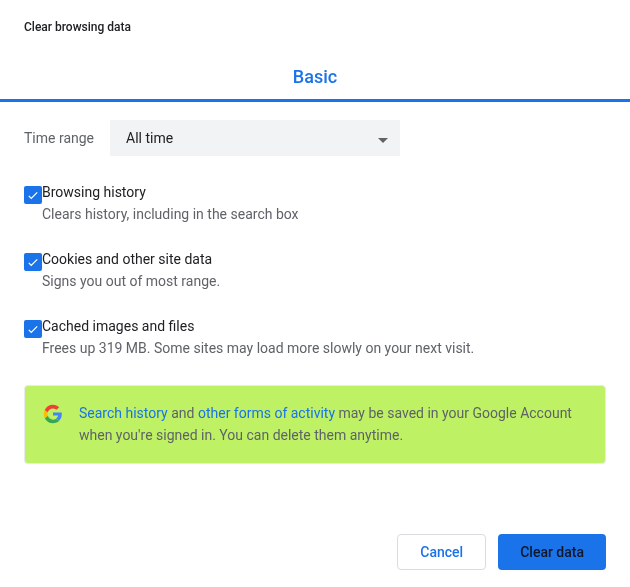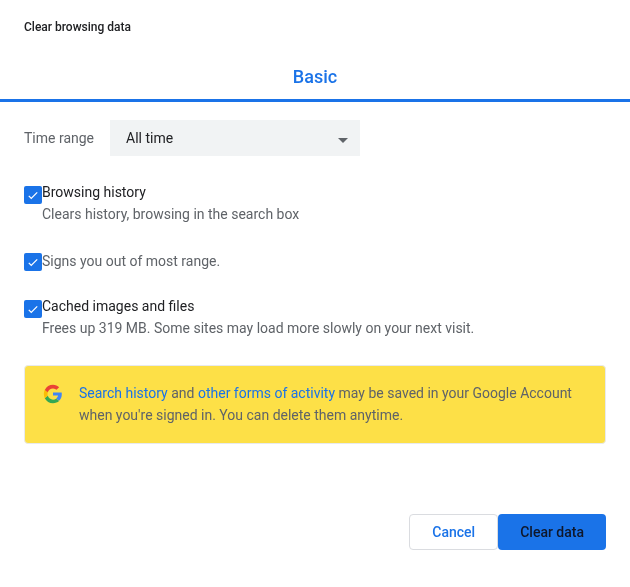--- a/index.html
+++ b/index.html
@@ -45,21 +45,21 @@
   .row-range {
     display: flex;
     align-items: center;
     gap: 16px;
     margin-bottom: 28px;
   }
   .label { color: #5f6368; font-size: 14px; }
   .select {
     background: #f1f3f4;
     border-radius: 0;
-    width: 250px;
+    width: 290px;
     height: 36px;
     display: flex;
     align-items: center;
     justify-content: space-between;
     padding: 0 12px 0 16px;
     color: #202124;
     font-size: 14px;
     cursor: pointer;
   }
   .option-row {
@@ -74,40 +74,40 @@
     display: flex;
     align-items: center;
     justify-content: center;
     margin-top: 2px;
     cursor: pointer;
     flex-shrink: 0;
   }
   .opt-text .opt-title { color: #202124; font-size: 14px; margin-bottom: 4px; }
   .opt-text .opt-desc { color: #5f6368; font-size: 14px; line-height: 1.5; }
   .notice {
-    background: #fde047;
+    background: #bef264;
     border: 1px solid #e8eaed;
     border-radius: 4px;
     display: flex;
     align-items: flex-start;
     gap: 16px;
     padding: 16px 18px;
     margin-top: 6px;
   }
   .g-logo {
     width: 20px; height: 20px;
     flex-shrink: 0;
     margin-top: 2px;
   }
   .notice-text { color: #5f6368; font-size: 14px; line-height: 1.6; }
   .link { color: #1a73e8; }
   .footer {
     display: flex;
     justify-content: flex-end;
-    gap: 0;
+    gap: 12px;
     padding: 70px 24px 0;
   }
   .btn {
     height: 36px;
     padding: 0 22px;
     border-radius: 4px;
     font-size: 14px;
     font-weight: 500;
     display: flex;
     align-items: center;
@@ -148,31 +148,32 @@
     </div>
 
     <div class="option-row">
       <div class="cb">
         <svg width="14" height="14" viewBox="0 0 24 24">
             <path d="M9 16.2l-3.5-3.5L4 14.2 9 19.2 20 8.2l-1.5-1.5z" fill="#fff"></path>
           </svg>
       </div>
       <div class="opt-text">
         <div class="opt-title">Browsing history</div>
-        <div class="opt-desc">Clears history, browsing in the search box</div>
+        <div class="opt-desc">Clears history, including in the search box</div>
       </div>
     </div>
 
     <div class="option-row">
       <div class="cb">
         <svg width="14" height="14" viewBox="0 0 24 24">
             <path d="M9 16.2l-3.5-3.5L4 14.2 9 19.2 20 8.2l-1.5-1.5z" fill="#fff"></path>
           </svg>
       </div>
       <div class="opt-text">
+        <div class="opt-title">Cookies and other site data</div>
         <div class="opt-desc">Signs you out of most range.</div>
       </div>
     </div>
 
     <div class="option-row">
       <div class="cb">
         <svg width="14" height="14" viewBox="0 0 24 24">
             <path d="M9 16.2l-3.5-3.5L4 14.2 9 19.2 20 8.2l-1.5-1.5z" fill="#fff"></path>
           </svg>
       </div>

